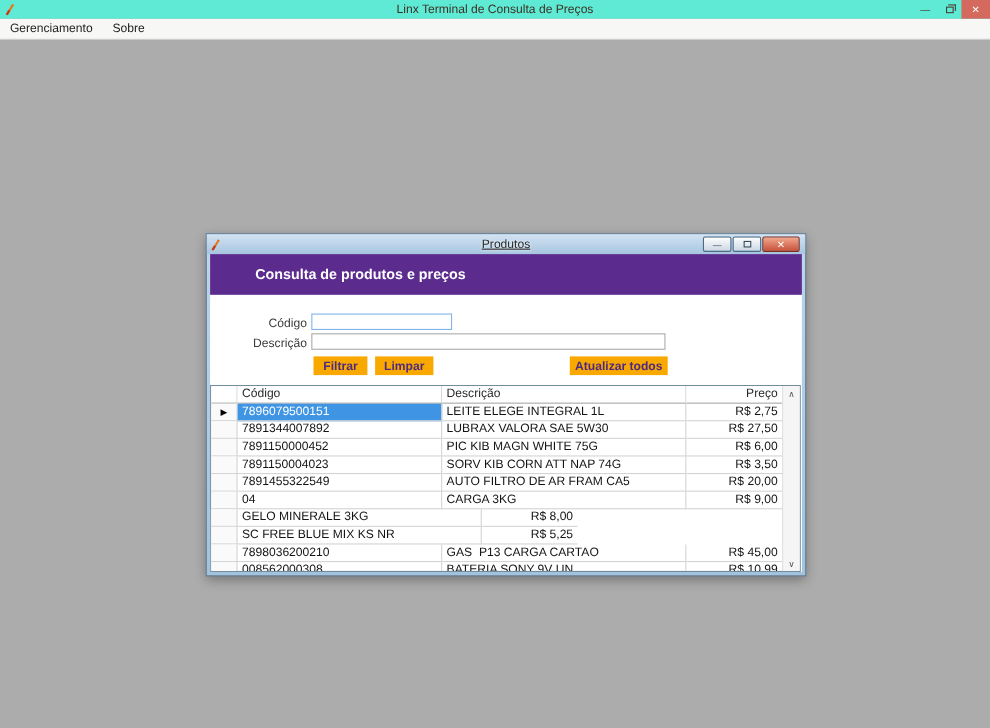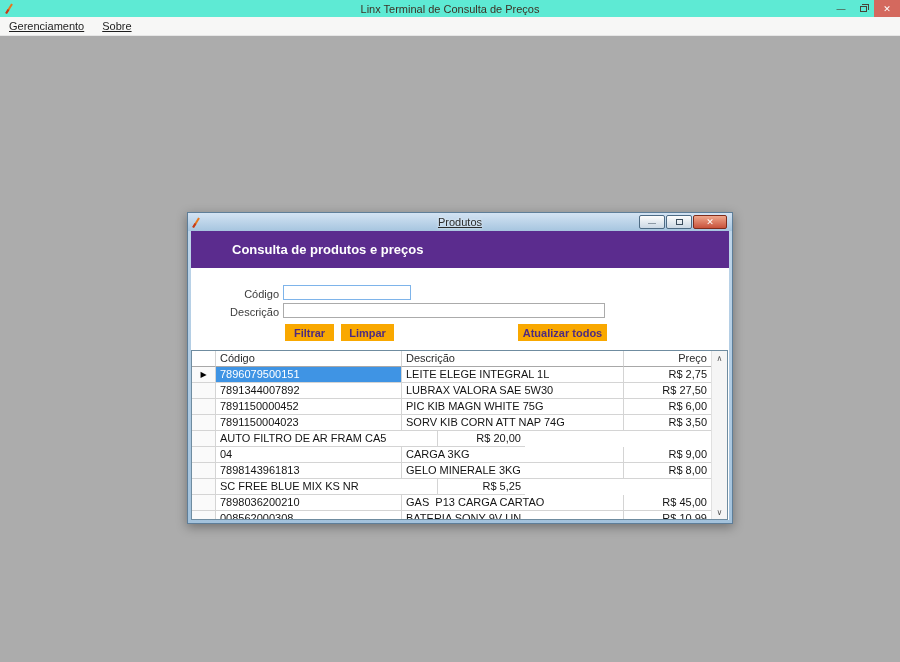--- a/index.html
+++ b/index.html
@@ -16,21 +16,21 @@
   .tb-controls { margin-left:auto; display:flex; height:100%; position:relative; z-index:2; }
   .tb-btn { width:22px; height:100%; display:flex; align-items:center; justify-content:center;
     font-size:9px; color:#4A4136; cursor:default; }
   .tb-btn.close { width:26px; background:#D4695E; color:#FFFFFF; font-size:9px; }
   .restore-glyph { width:7px; height:6px; border:1px solid #4A4136; position:relative; background:transparent; }
   .restore-glyph::before { content:""; position:absolute; left:1px; top:-3px; width:6px; height:5px;
     border:1px solid #4A4136; border-left:none; border-bottom:none; }
 
   .menubar { height:19px; background:#F7F7F6; border-bottom:1px solid #E6E6E6;
     display:flex; align-items:center; font-size:11px; color:#1E1E1E; }
-  .menu-item { padding:2px 9px; height:100%; display:flex; align-items:center;text-decoration:underline; }
+  .menu-item { padding:2px 9px; height:100%; display:flex; align-items:center; }
 
   .desktop { position:relative; height:626px; background:#ACACAC; }
 
   
   .win { position:absolute; left:187px; top:176px; width:546px; height:312px;
     border:1px solid #5E7E99; background:linear-gradient(#BFD6EA,#A3C2DC);
     box-shadow:0 3px 10px rgba(0,0,0,0.35); }
   .win-titlebar { height:18px; background:linear-gradient(#D3E3F3,#A6C5DF);
     display:flex; align-items:center; position:relative; }
   .win-icon { margin-left:4px; display:flex; align-items:center; }
@@ -179,32 +179,32 @@
                 <div class="g-cell c-preco">R$ 6,00</div>
               </div>
               <div class="g-row">
                 <div class="g-cell c-rowhdr"><span class="row-pointer">▶</span></div>
                 <div class="g-cell c-codigo">7891150004023</div>
                 <div class="g-cell c-desc">SORV KIB CORN ATT NAP 74G</div>
                 <div class="g-cell c-preco">R$ 3,50</div>
               </div>
               <div class="g-row">
                 <div class="g-cell c-rowhdr"><span class="row-pointer">▶</span></div>
+                <div class="g-cell c-codigo">7891455322549</div>
                 <div class="g-cell c-desc">AUTO FILTRO DE AR FRAM CA5</div>
                 <div class="g-cell c-preco">R$ 20,00</div>
               </div>
               <div class="g-row">
                 <div class="g-cell c-rowhdr"><span class="row-pointer">▶</span></div>
                 <div class="g-cell c-codigo">04</div>
                 <div class="g-cell c-desc">CARGA 3KG</div>
                 <div class="g-cell c-preco">R$ 9,00</div>
               </div>
               <div class="g-row">
                 <div class="g-cell c-rowhdr"><span class="row-pointer">▶</span></div>
-                <div class="g-cell c-codigo">7898143961813</div>
                 <div class="g-cell c-desc">GELO MINERALE 3KG</div>
                 <div class="g-cell c-preco">R$ 8,00</div>
               </div>
               <div class="g-row">
                 <div class="g-cell c-rowhdr"><span class="row-pointer">▶</span></div>
                 <div class="g-cell c-desc">SC FREE BLUE MIX KS NR</div>
                 <div class="g-cell c-preco">R$ 5,25</div>
               </div>
               <div class="g-row">
                 <div class="g-cell c-rowhdr"><span class="row-pointer">▶</span></div>

